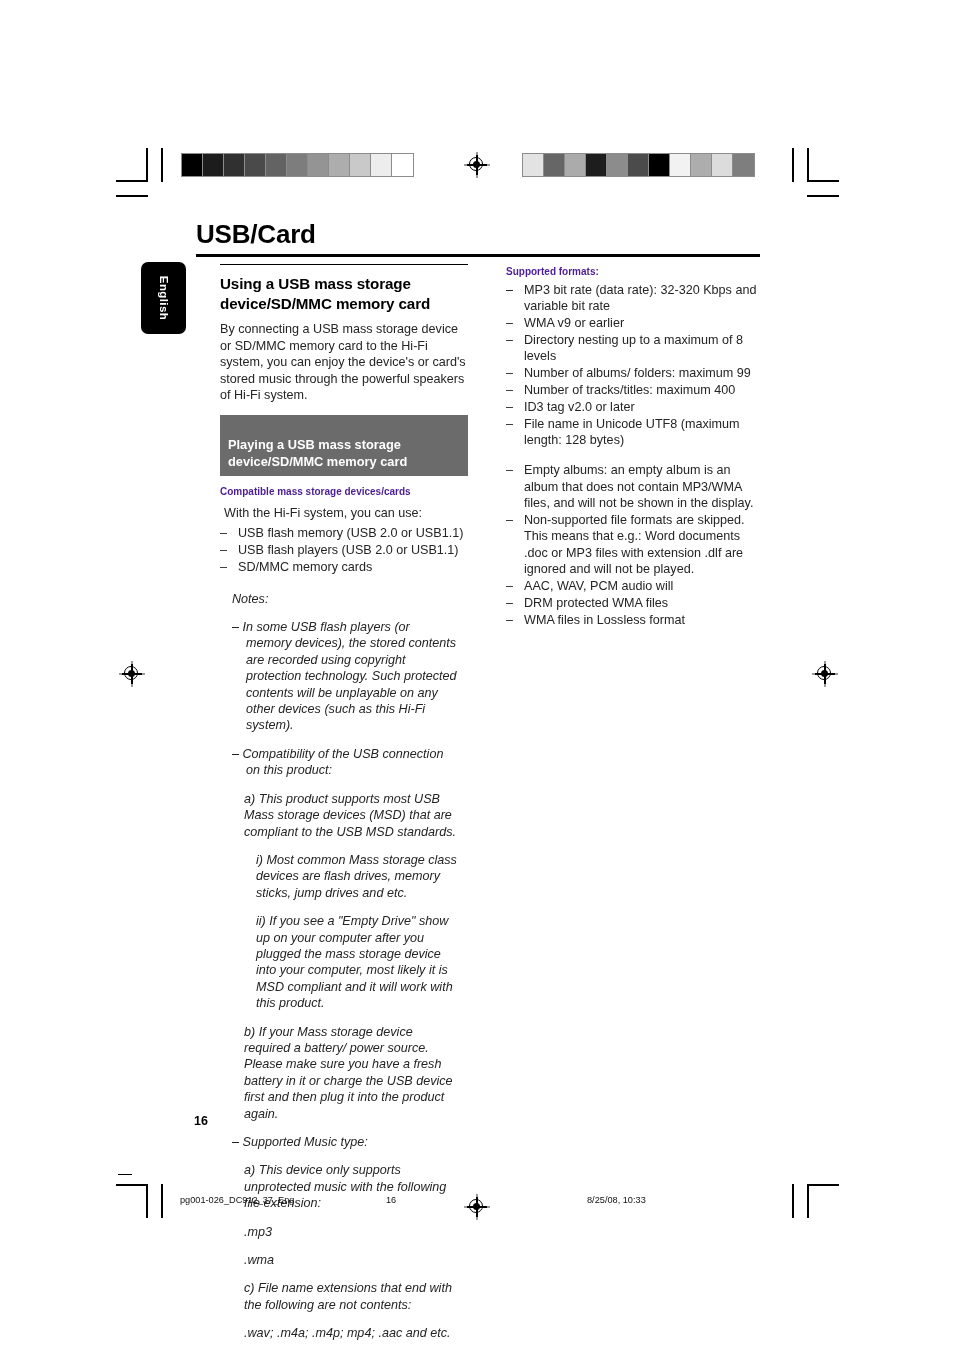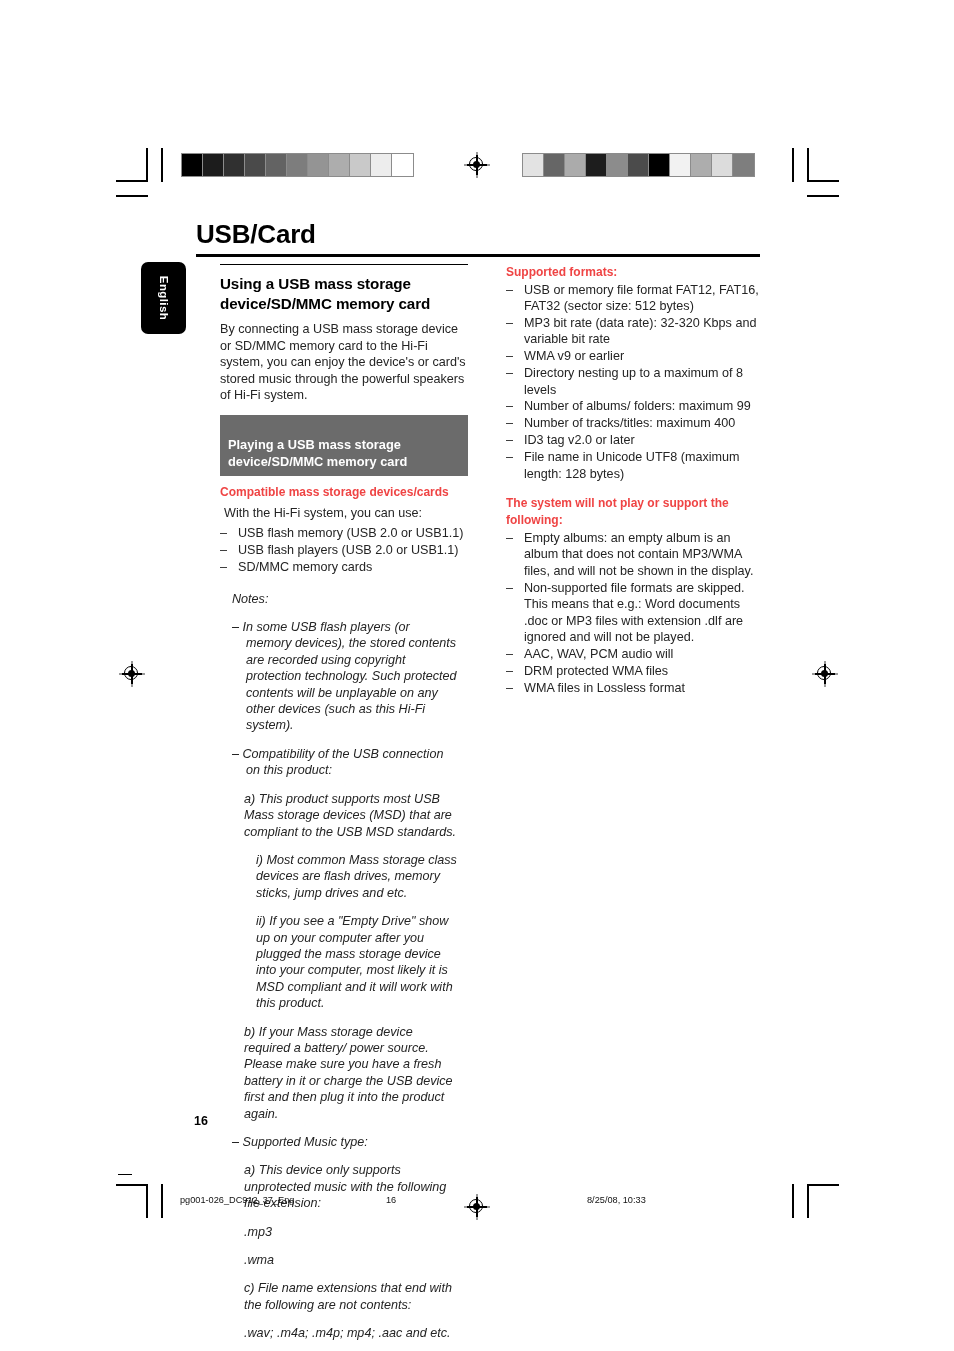--- a/index.html
+++ b/index.html
@@ -123,24 +123,24 @@
   h2.sub {
     margin: 0 0 8px 0;
     font-size: 15.2px;
     line-height: 19.5px;
     font-weight: bold;
     color: #000;
     letter-spacing: -0.1px;
   }
   h3.sub2 {
     margin: 0 0 1px 0;
-    font-size: 12px;
+    font-size: 10px;
     line-height: 16.6px;
     font-weight: bold;
-    color: #ef4444;
+    color: #4c1d95;
   }
   p.body {
     margin: 0 0 12px 0;
   }
   p.tight { margin: 4px; }
 
   .grayband {
     background: #6b6b6b;
     color: #ffffff;
     font-weight: bold;
@@ -332,33 +332,32 @@
           <p class="ind1">.wav; .m4a; .m4p; mp4; .aac and etc.</p>
           <p class="hang">–  No Direct connection can be made from Computer USB port to the product even you have either or both mp3 or wma files in your computer.</p>
         </div>
     </div>
   </div>
 
   <div class="col col-right">
 
     <h3 class="sub2">Supported formats:</h3>
     <ul class="dashlist" id="listSupported">
-        <li><span class="dash">–</span><span>USB or memory file format FAT12, FAT16, FAT32 (sector size: 512 bytes)</span></li>
+        <li><span class="dash">–</span></li>
         <li><span class="dash">–</span><span>MP3 bit rate (data rate): 32-320 Kbps and variable bit rate</span></li>
         <li><span class="dash">–</span><span>WMA v9 or earlier</span></li>
         <li><span class="dash">–</span><span>Directory nesting up to a maximum of 8 levels</span></li>
         <li><span class="dash">–</span><span>Number of albums/ folders: maximum 99</span></li>
         <li><span class="dash">–</span><span>Number of tracks/titles: maximum 400</span></li>
         <li><span class="dash">–</span><span>ID3 tag v2.0 or later</span></li>
         <li><span class="dash">–</span><span>File name in Unicode UTF8 (maximum length: 128 bytes)</span></li>
       </ul>
 
     <div class="blockgap"></div>
 
-    <h3 class="sub2" style="line-height:16.8px;">The system will not play or support the following:</h3>
     <ul class="dashlist" id="listUnsupported">
         <li><span class="dash">–</span><span>Empty albums: an empty album is an album that does not contain MP3/WMA files, and will not be shown in the display.</span></li>
         <li><span class="dash">–</span><span>Non-supported file formats are skipped. This means that e.g.: Word documents .doc or MP3 files with extension .dlf are ignored and will not be played.</span></li>
         <li><span class="dash">–</span><span>AAC, WAV, PCM audio will</span></li>
         <li><span class="dash">–</span><span>DRM protected WMA files</span></li>
         <li><span class="dash">–</span><span>WMA files in Lossless format</span></li>
       </ul>
   </div>
 
   <div class="pagenum">16</div>

